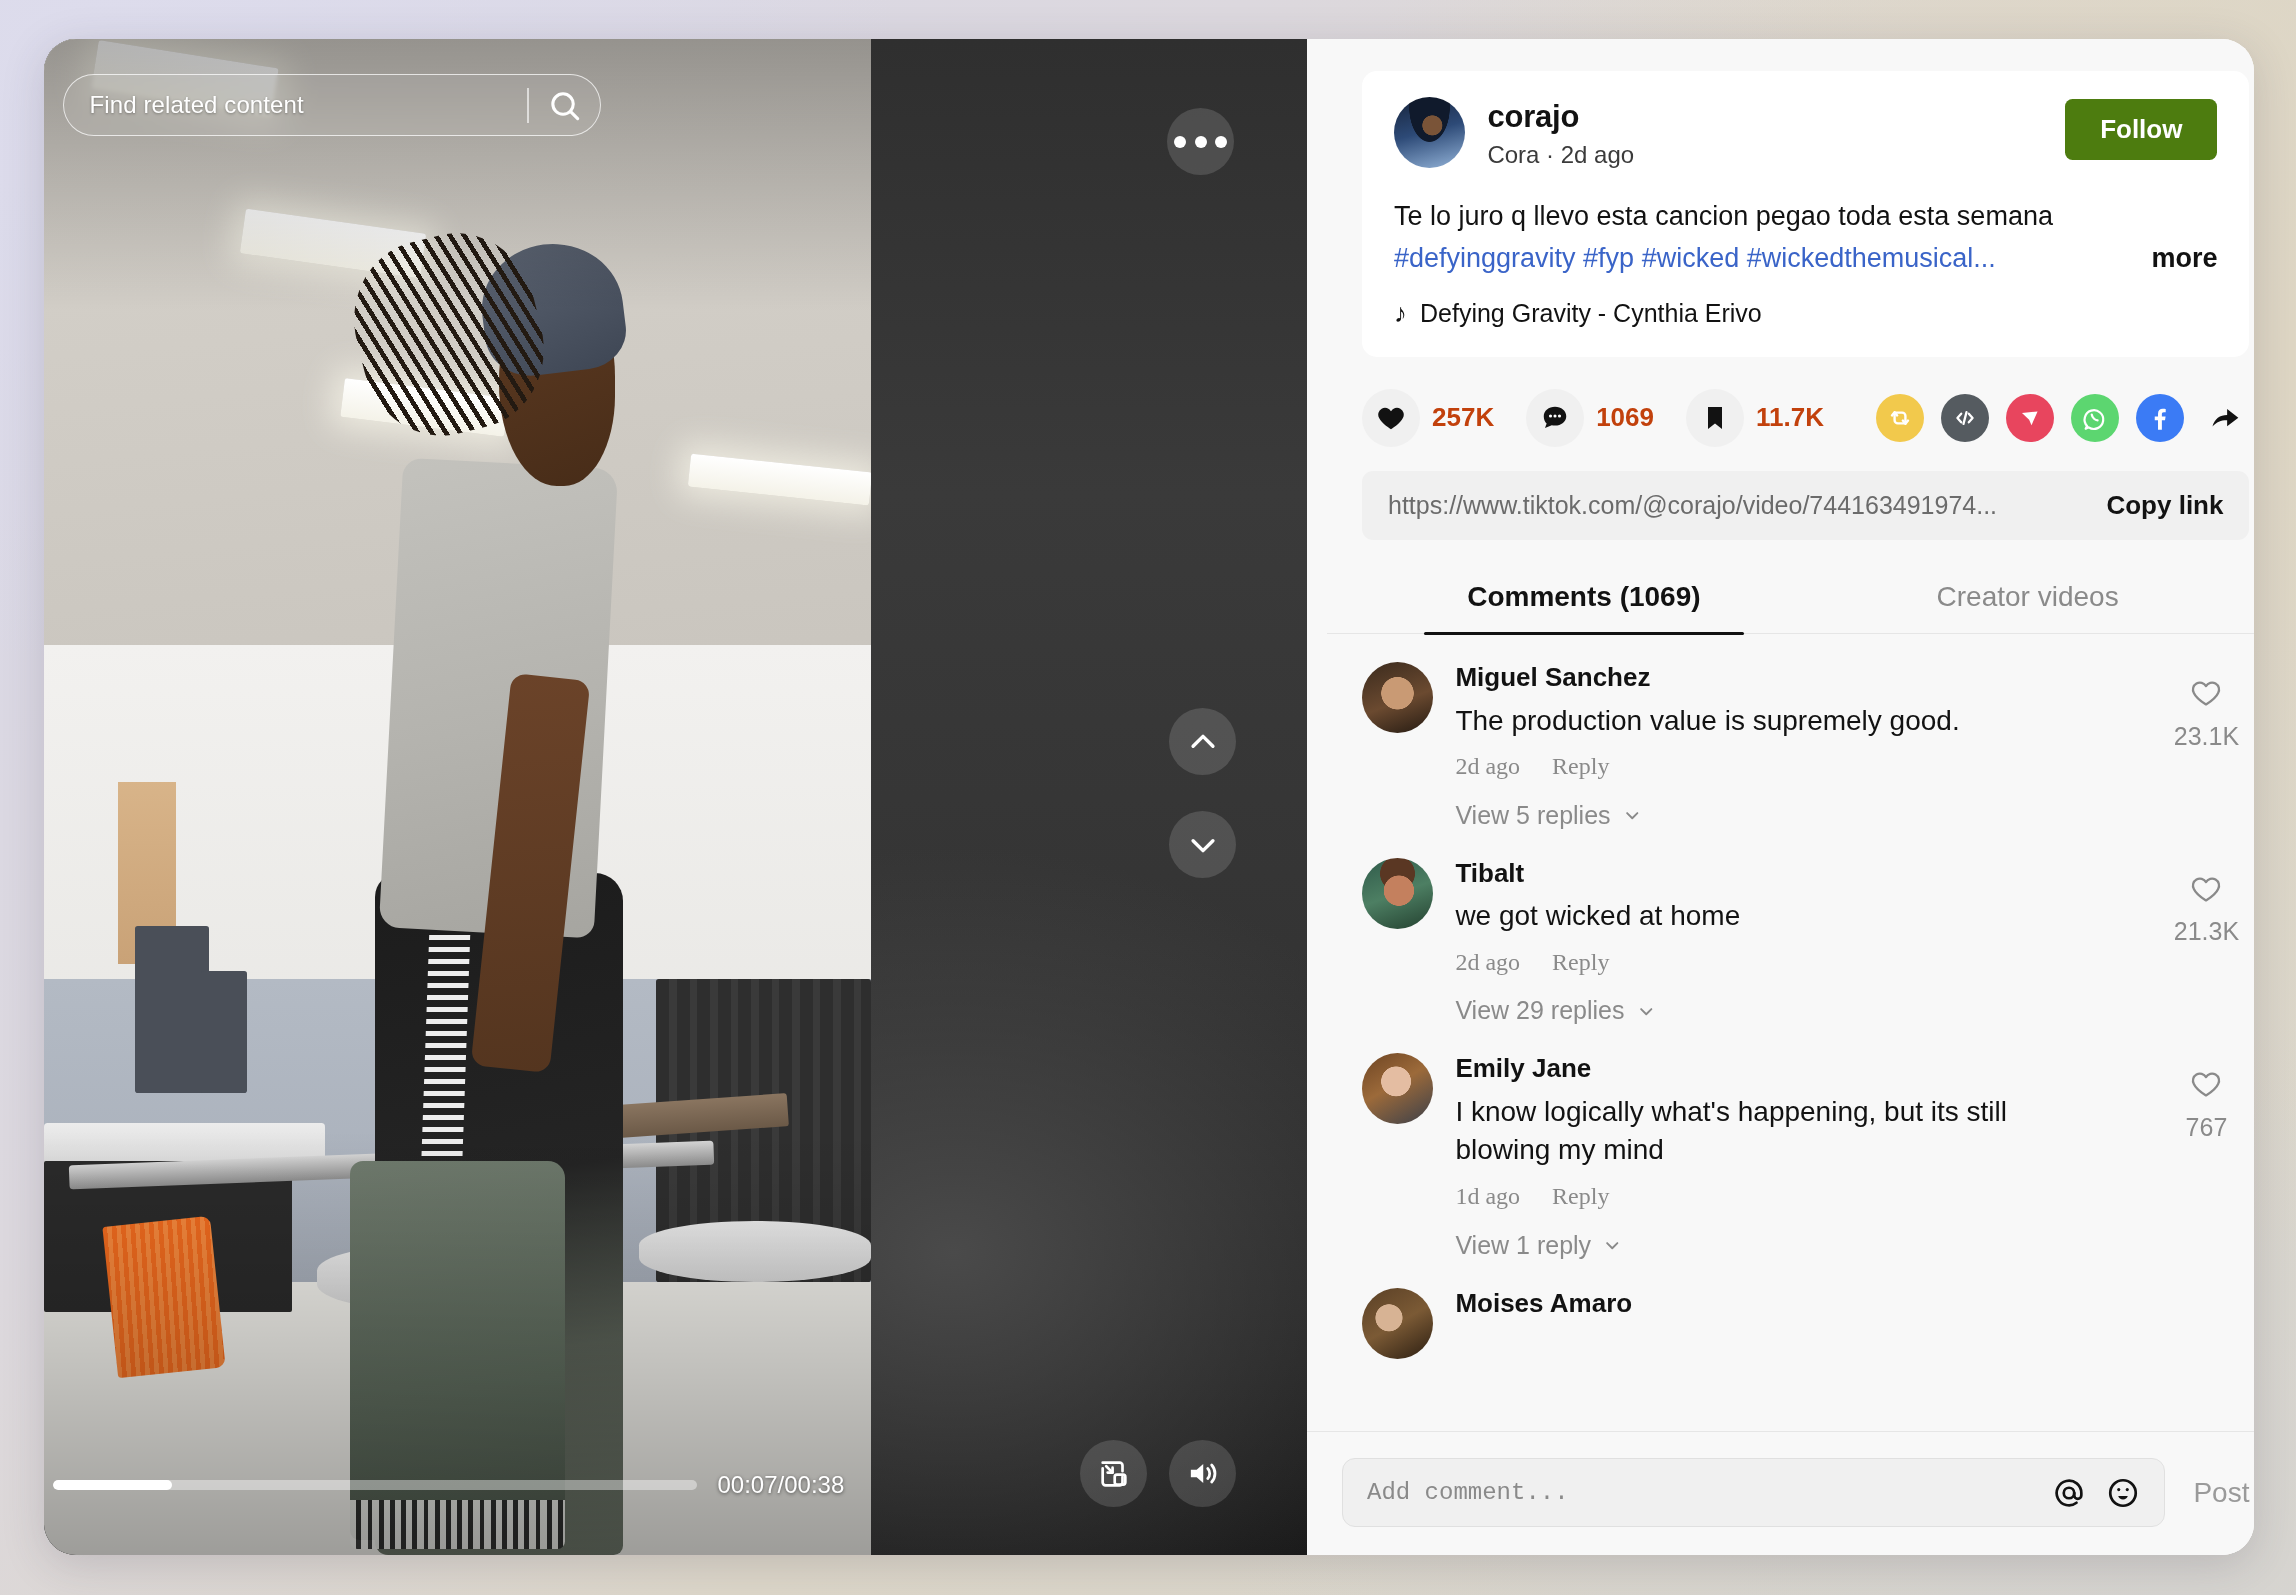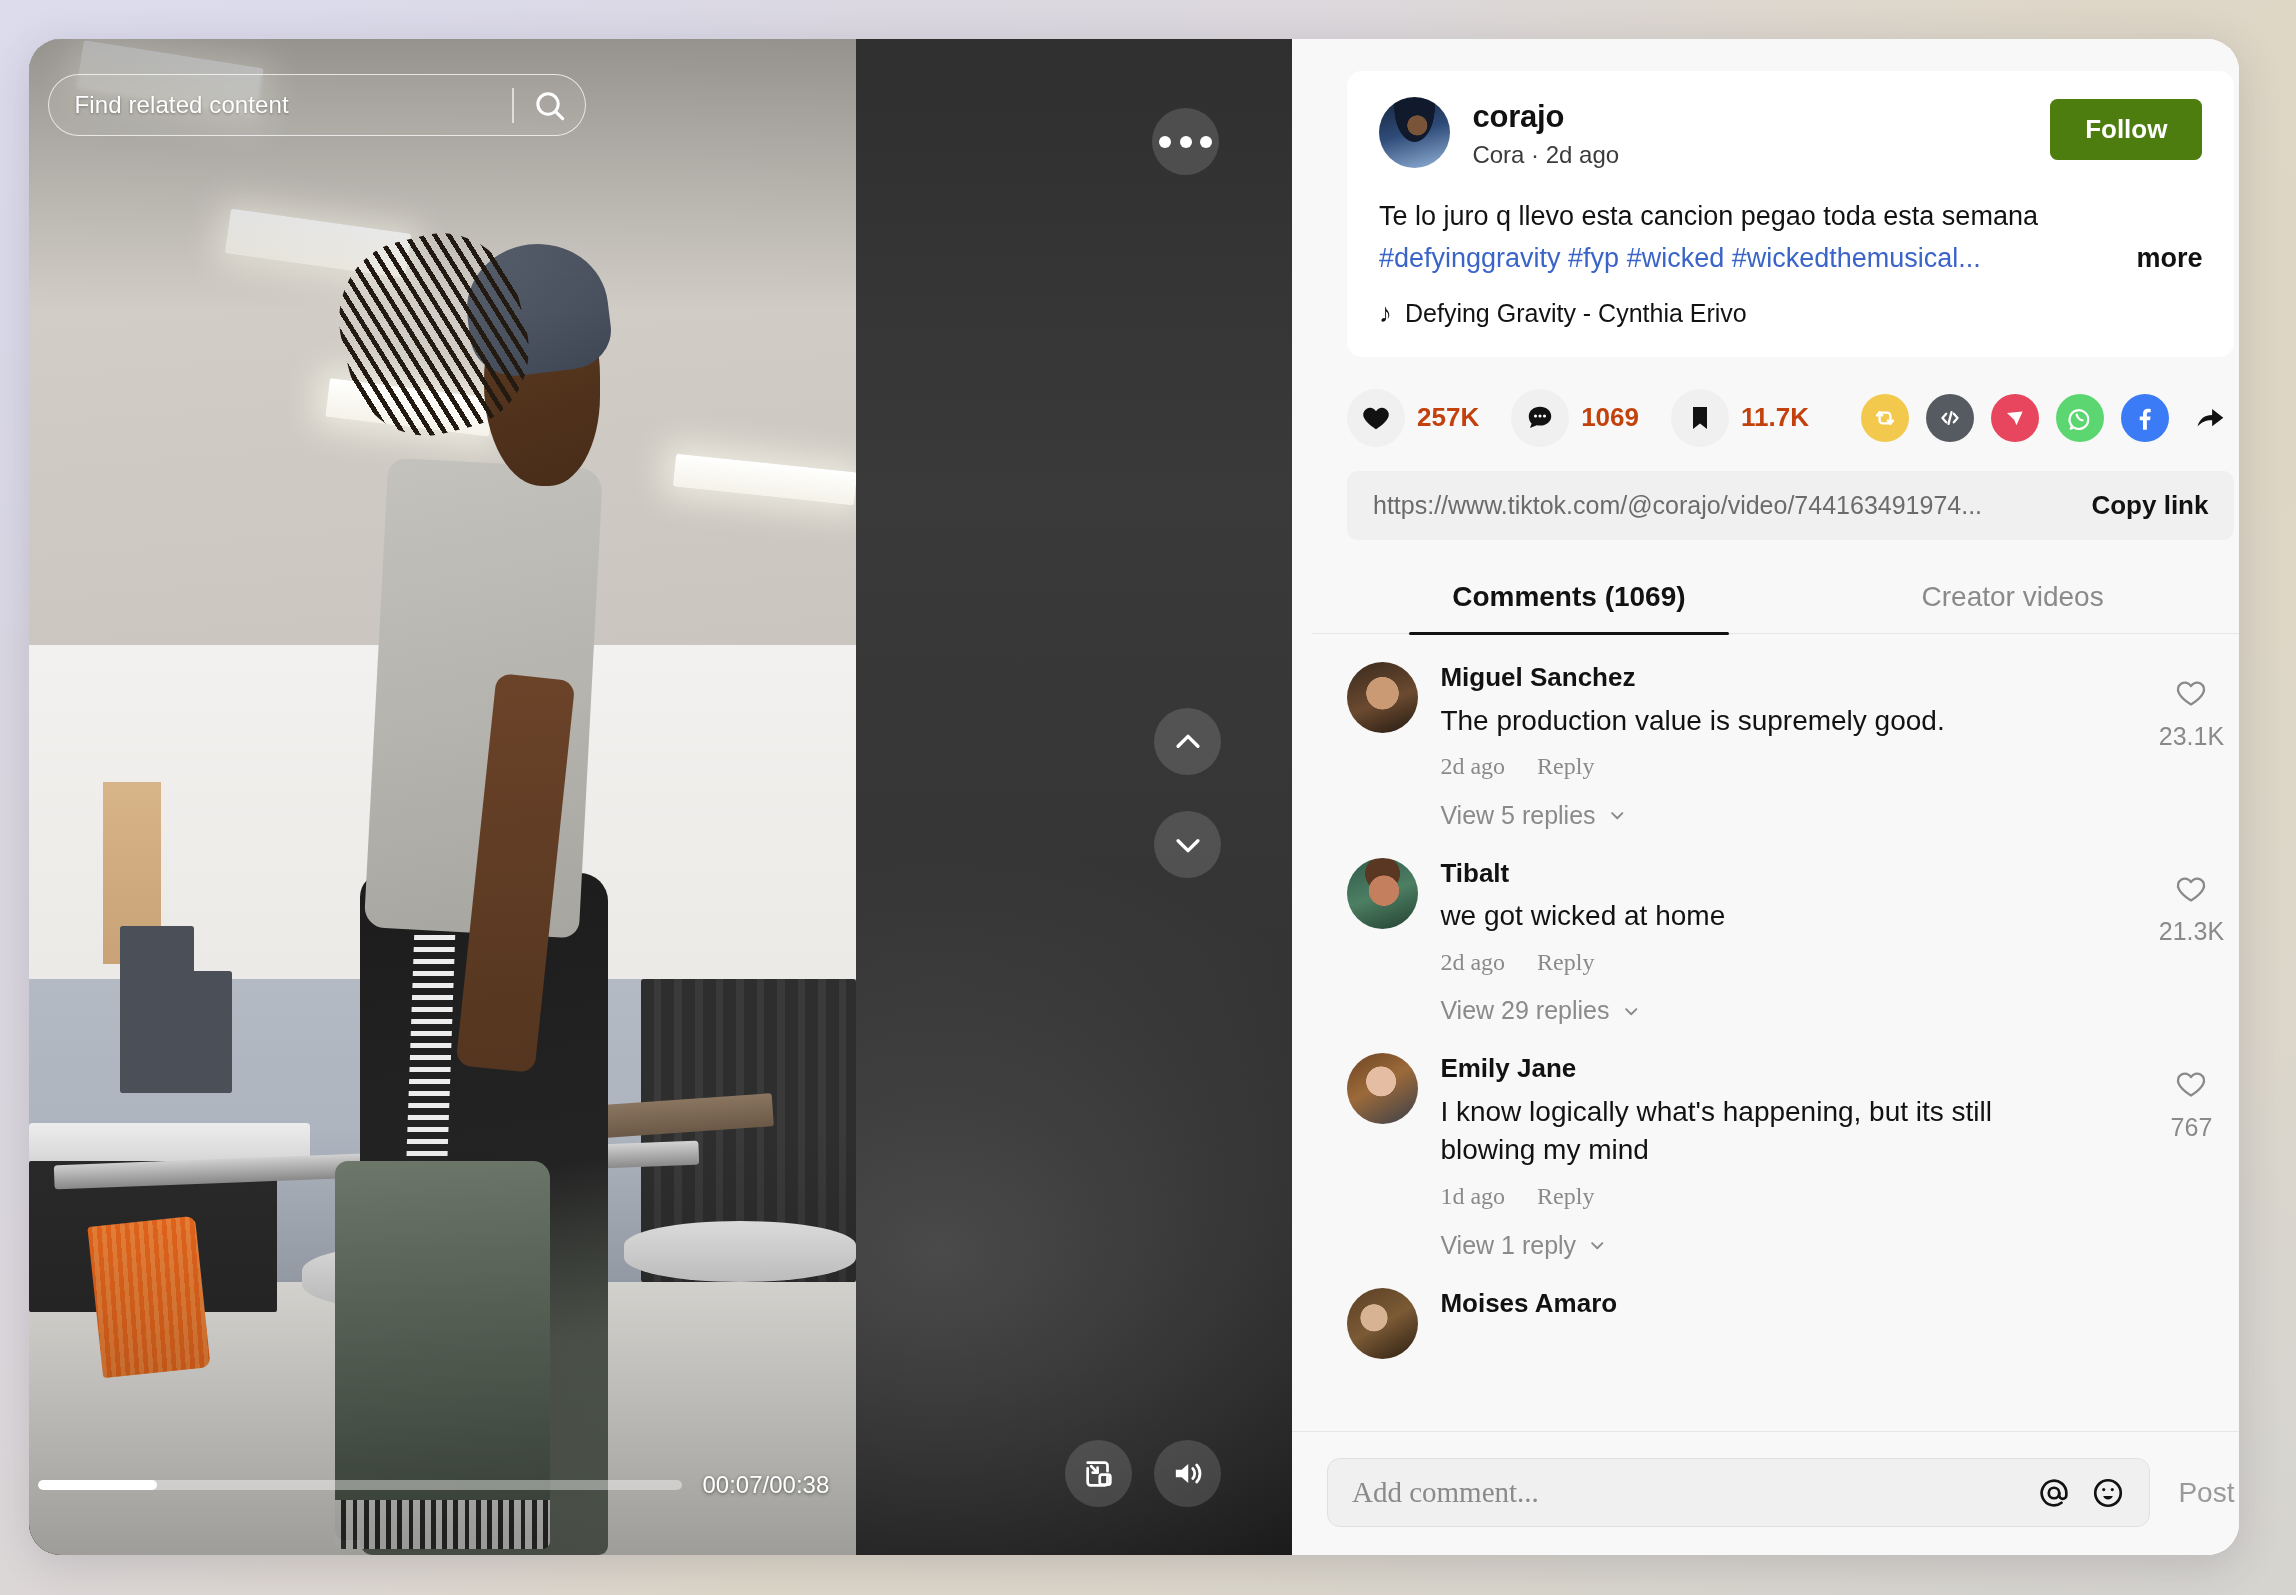--- a/index.html
+++ b/index.html
@@ -15,21 +15,21 @@
     background:
       radial-gradient(ellipse 1305px 1025px at 4% 2%,  #DDDCEC 0%, rgba(221,220,236,0) 62%),
       radial-gradient(ellipse 1398px 1305px at 100% 22%, #DED6C4 0%, rgba(222,214,196,0) 70%),
       radial-gradient(ellipse 1398px 839px at 96% 100%, #D6D4D0 0%, rgba(214,212,208,0) 70%),
       linear-gradient(135deg, #D9D8EA 0%, #DCD8DE 32%, #DDD7C9 60%, #D9D6CE 100%);
   }
 
   
   .modal {
     position: absolute;
-    left: 29px; top: 39px;
+    left: 44px; top: 39px;
     width: 2210px; height: 1516px;
     border-radius: 32px;
     background: #ffffff;
     box-shadow: 0 9.3px 43px rgba(60,55,80,.18);
     display: flex;
     overflow: hidden;
   }
 
   
   .player {
@@ -388,22 +388,22 @@
     display:flex; align-items:center;
     background:#F8F8F8;
   }
   .composer-box{
     flex:1; height:69px; border-radius:13px;
     background:#F0F0F0; border:0.9px solid #E0E0E0;
     display:flex; align-items:center; padding:0 24px;
   }
   .composer-input{
     flex:1; border:none; background:transparent; outline:none;
-    font-size:29px; color:#8a8a8a;
-    font-family:Liberation Serif, serif;
+    font-size:24px; color:#8a8a8a;
+    font-family:Liberation Mono, monospace;
   }
   .composer-input::placeholder{ color:#8a8a8a; }
   .composer-ico{ margin-left:20.5px; cursor:pointer; display:flex; }
   .post-btn{
     margin-left:28px; font-size:28px; color:#9a9a9a; cursor:pointer;
   }
 </style>
 </head>
 <body>
 

